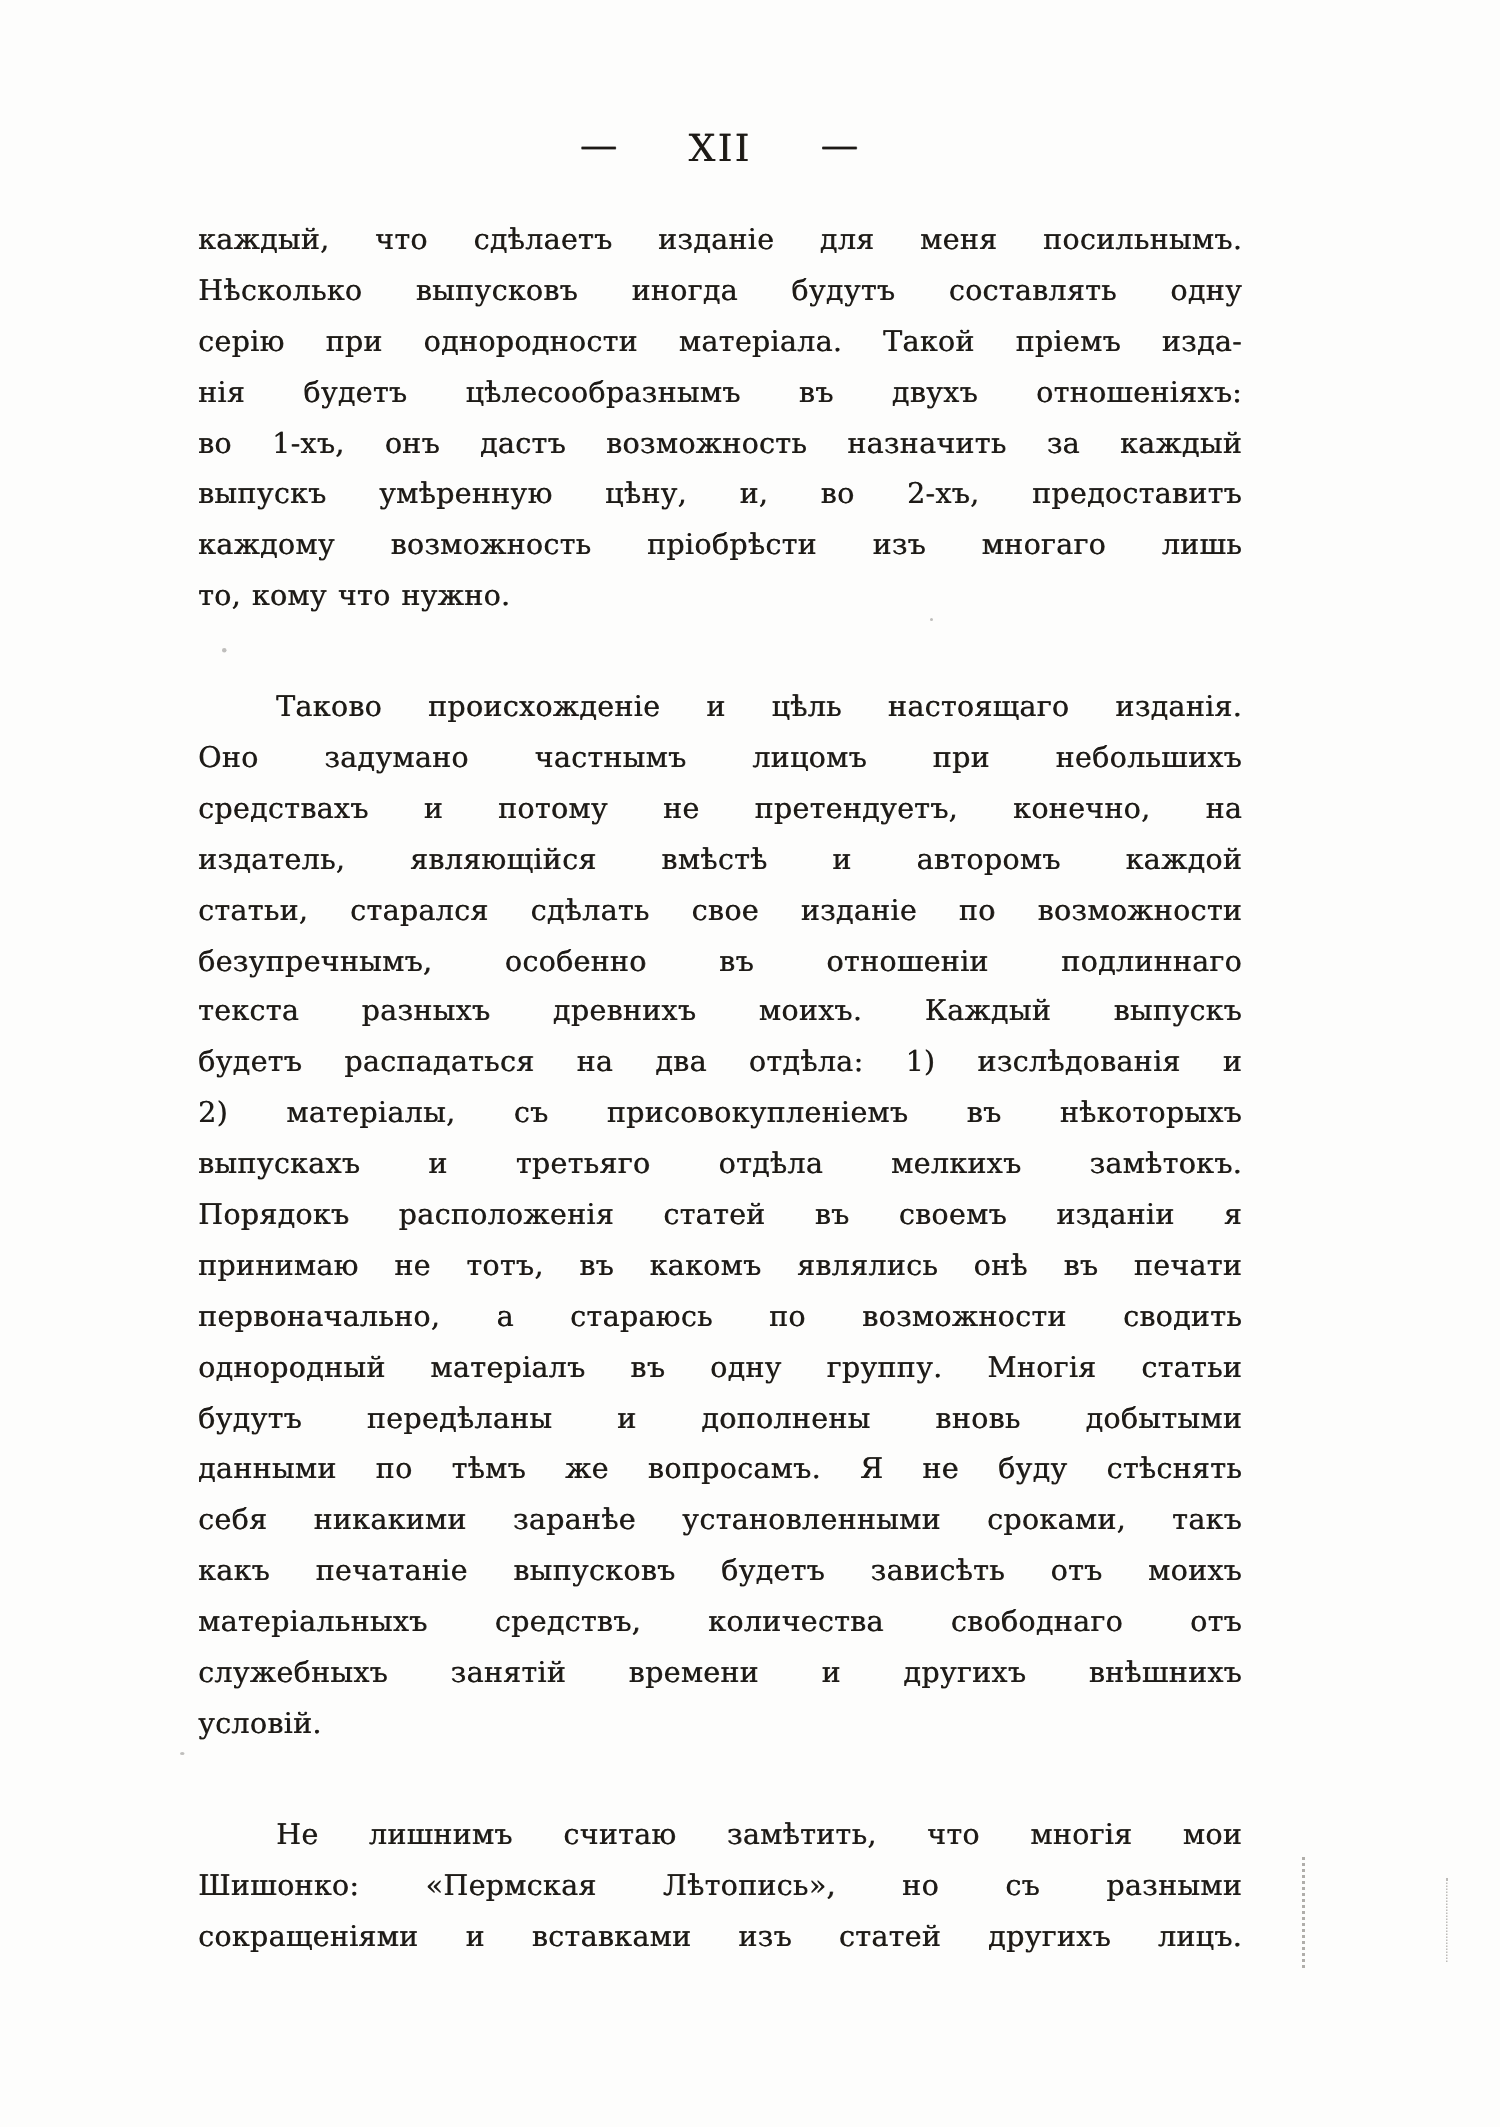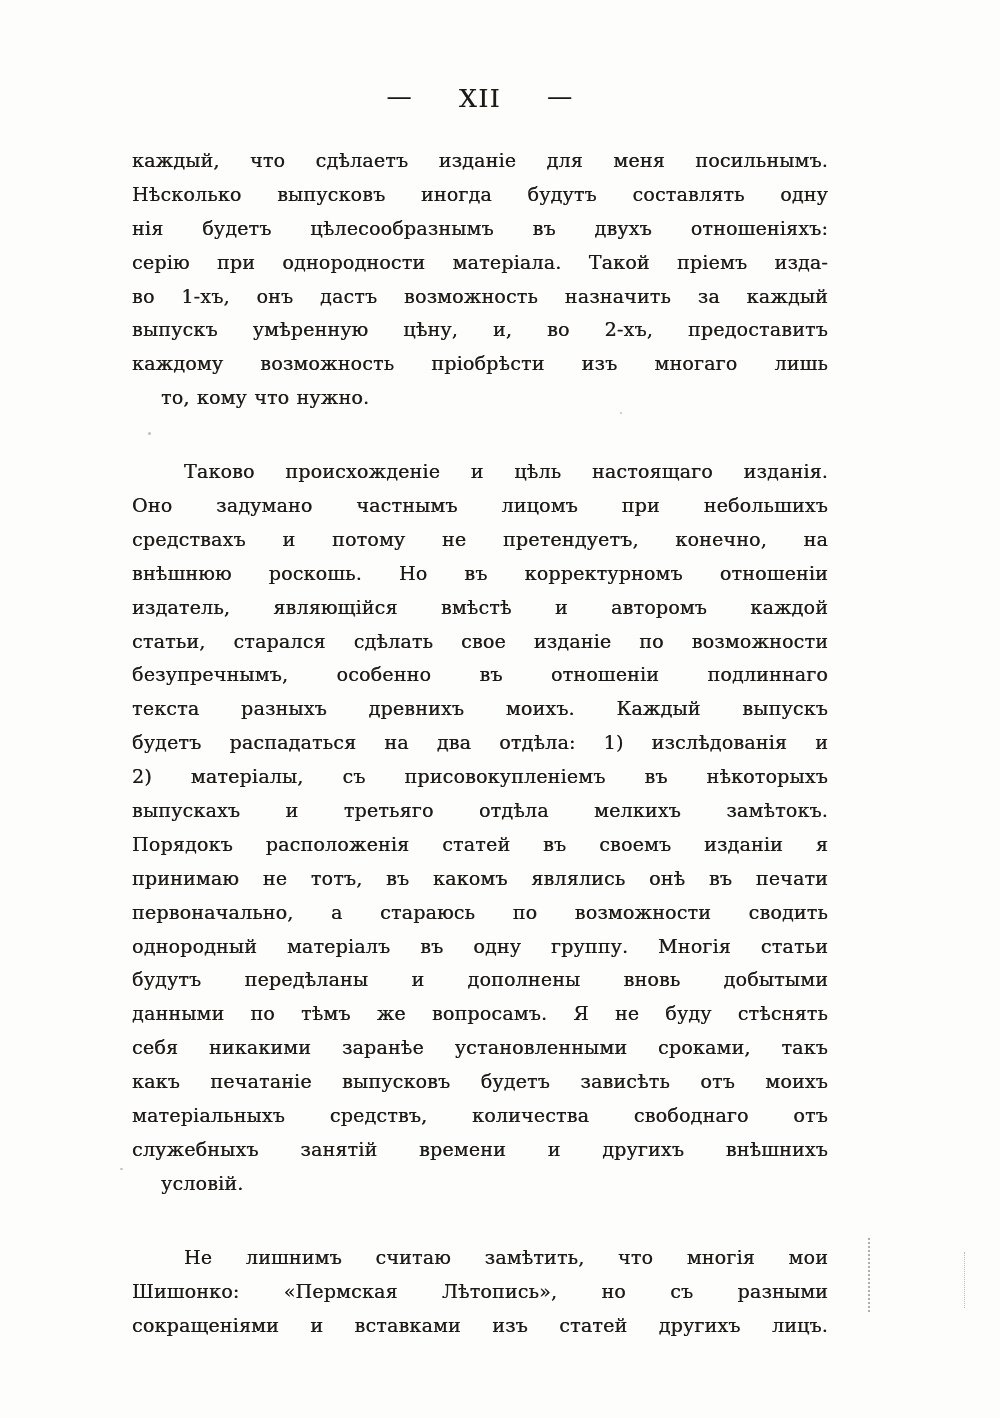--- a/index.html
+++ b/index.html
@@ -51,21 +51,20 @@
     word-spacing: 1px;
     text-align: justify;
     text-align-last: justify;
     text-shadow: 0.35px 0 0 rgba(29,26,22,0.8);
     white-space: normal;
     overflow: visible;
   }
   .line.indent { text-indent: 52px; margin-top: 40px; }
   .line.para-end {
     text-align-last: left;
-    margin-left: 29px;
   }
   .scan-artifact {
     position: absolute;
     width: 0;
   }
   .scan-artifact.a1 {
     left: 868px;
     top: 1238px;
     height: 74px;
     border-left: 2px dotted rgba(70,64,58,0.42);
@@ -92,30 +91,29 @@
 
   <div class="running-head">
     <span class="head-dash">—</span>
     <span class="head-number">XII</span>
     <span class="head-dash">—</span>
   </div>
 
   <div class="text-block">
       <div class="line">каждый, что сдѣлаетъ изданіе для меня посильнымъ.</div>
       <div class="line">Нѣсколько выпусковъ иногда будутъ составлять одну</div>
+      <div class="line">серію при однородности матеріала. Такой пріемъ изда-</div>
       <div class="line">нія будетъ цѣлесообразнымъ въ двухъ отношеніяхъ:</div>
-      <div class="line">серію при однородности матеріала. Такой пріемъ изда-</div>
       <div class="line">во 1-хъ, онъ дастъ возможность назначить за каждый</div>
       <div class="line">выпускъ умѣренную цѣну, и, во 2-хъ, предоставитъ</div>
       <div class="line">каждому возможность пріобрѣсти изъ многаго лишь</div>
       <div class="line para-end">то, кому что нужно.</div>
       <div class="line indent">Таково происхожденіе и цѣль настоящаго изданія.</div>
       <div class="line">Оно задумано частнымъ лицомъ при небольшихъ</div>
       <div class="line">средствахъ и потому не претендуетъ, конечно, на</div>
-      <div class="line">внѣшнюю роскошь. Но въ корректурномъ отношеніи</div>
       <div class="line">издатель, являющійся вмѣстѣ и авторомъ каждой</div>
       <div class="line">статьи, старался сдѣлать свое изданіе по возможности</div>
       <div class="line">безупречнымъ, особенно въ отношеніи подлиннаго</div>
       <div class="line">текста разныхъ древнихъ моихъ. Каждый выпускъ</div>
       <div class="line">будетъ распадаться на два отдѣла: 1) изслѣдованія и</div>
       <div class="line">2) матеріалы, съ присовокупленіемъ въ нѣкоторыхъ</div>
       <div class="line">выпускахъ и третьяго отдѣла мелкихъ замѣтокъ.</div>
       <div class="line">Порядокъ расположенія статей въ своемъ изданіи я</div>
       <div class="line">принимаю не тотъ, въ какомъ являлись онѣ въ печати</div>
       <div class="line">первоначально, а стараюсь по возможности сводить</div>

